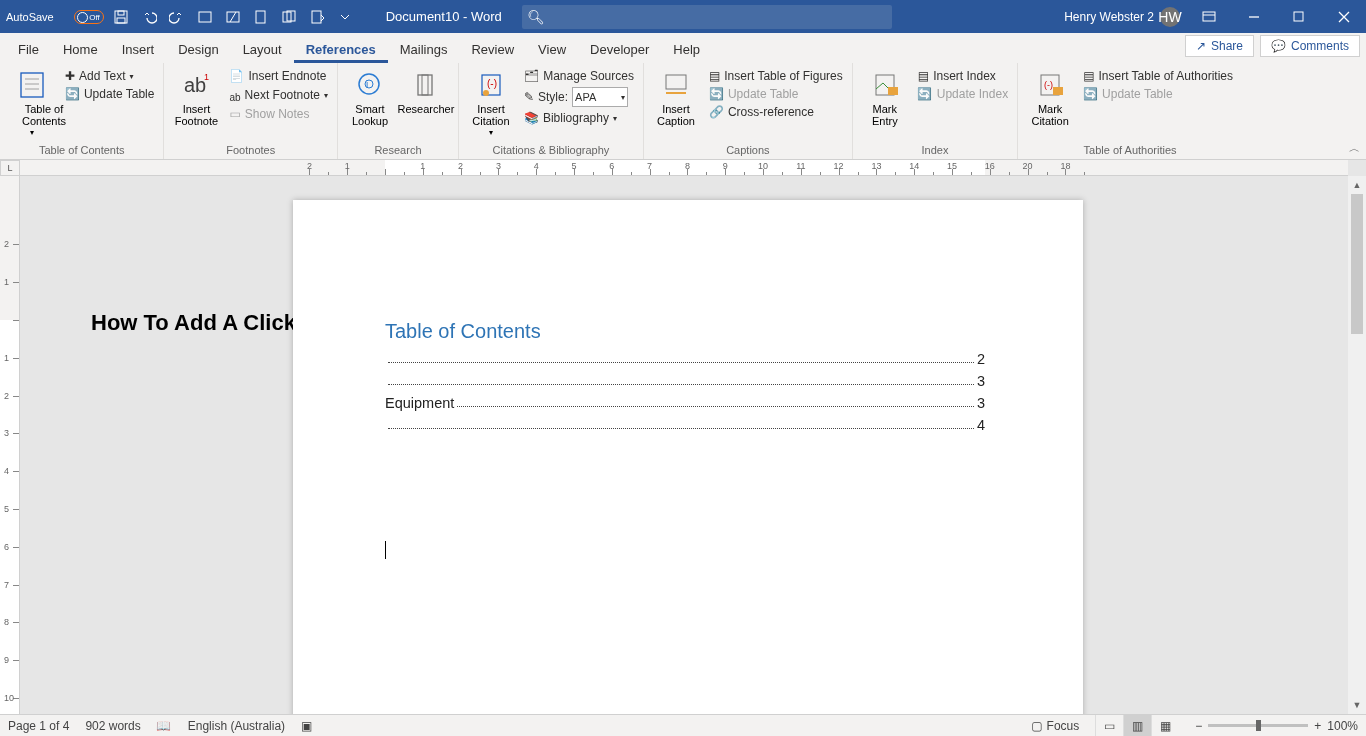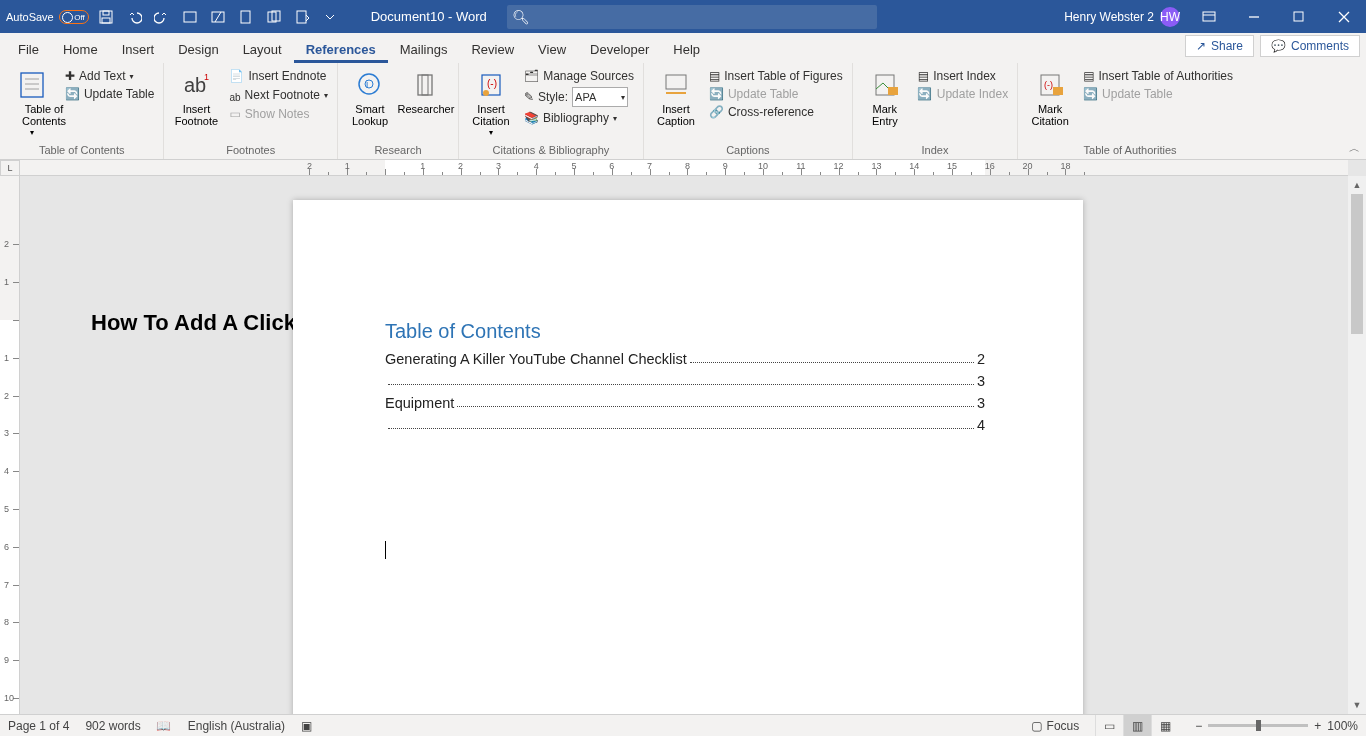--- a/index.html
+++ b/index.html
@@ -2,33 +2,33 @@
 <html><head>
 <meta charset="utf-8">
 <style>
 * { margin:0; padding:0; box-sizing:border-box; font-family:"Segoe UI",Arial,sans-serif; }
 body { width:1366px; height:736px; background:#e6e6e6; overflow:hidden; position:relative; }
 
 
 .titlebar { height:33px; background:#2b579a; color:#fff; display:flex; align-items:center; font-size:12px; }
 .titlebar .qat { display:flex; align-items:center; gap:6px; padding-left:6px; }
 .titlebar .qat .btn { display:inline-flex; align-items:center; justify-content:center; width:22px; height:22px; }
-.titlebar .qat .autosave-pill { display:inline-flex; align-items:center; gap:5px; }
+.titlebar .qat .autosave-pill { display:inline-flex; align-items:center; gap:20px; }
 .titlebar .qat .autosave-pill .label { font-size:11px; }
 .titlebar .qat .autosave-pill .toggle { width:30px; height:14px; border:1px solid #f97316; border-radius:7px; position:relative; }
 .titlebar .qat .autosave-pill .toggle::after { content:""; position:absolute; left:2px; top:1px; width:9px; height:9px; border:1px solid #fff; border-radius:50%; background:transparent; }
 .titlebar .qat .autosave-pill .toggle .txt { position:absolute; right:3px; top:0; font-size:8px; line-height:13px; }
 .titlebar .doc-title { flex:0 0 auto; margin-left:30px; font-size:13px; }
 .titlebar .search { flex:0 0 auto; margin-left:20px; height:24px; width:370px; background:#466ca4; display:flex; align-items:center; border-radius:2px; }
 .titlebar .search .mag { width:28px; text-align:center; font-size:14px; }
 .titlebar .search input { background:transparent; border:none; color:#fff; font-size:13px; outline:none; width:320px; }
 .titlebar .search input::placeholder { color:#e0e6ef; }
 .titlebar .spacer { flex:1; }
 .titlebar .user { display:flex; align-items:center; gap:6px; margin-right:6px; }
-.titlebar .user .avatar { width:20px; height:20px; border-radius:50%; background:#8b5cf6; display:flex; align-items:center; justify-content:center; font-size:12px; }
+.titlebar .user .avatar { width:20px; height:20px; border-radius:50%; background:#737373; display:flex; align-items:center; justify-content:center; font-size:14px; }
 .titlebar .wincontrols { display:flex; }
 .titlebar .wincontrols .wc { width:45px; height:33px; display:flex; align-items:center; justify-content:center; font-size:14px; }
 
 
 .tabsrow { height:30px; background:#f3f2f1; display:flex; align-items:flex-end; padding:0 6px; font-size:13px; position:relative; }
 .tabsrow .tab { padding:6px 12px 6px; color:#323130; cursor:pointer; }
 .tabsrow .tab.active { color:#2b579a; border-bottom:3px solid #2b579a; font-weight:600; padding-bottom:3px; }
 .tabsrow .rightbtns { position:absolute; right:6px; top:2px; display:flex; gap:6px; }
 .tabsrow .rightbtns .rbtn { border:1px solid #d0d0d0; background:#fff; color:#2b579a; padding:3px 10px; font-size:12px; display:flex; align-items:center; gap:5px; }
 
@@ -528,21 +528,20 @@
   <svg class="arrow-svg" style="left:540px; top:119px;" width="150" height="50">
     <line x1="145" y1="5" x2="15" y2="42" stroke="#ff0000" stroke-width="3"></line>
     <polygon points="5,45 22,33 25,45" fill="#ff0000"></polygon>
   </svg>
 
   <div class="page">
     <div class="content">
       <div class="toc-heading">Table of Contents</div>
       <div id="toc-entries">
           <div class="toc-line">
-            <span class="txt">Generating A Killer YouTube Channel Checklist</span>
             <span class="dots"></span>
             <span class="pg">2</span>
           </div>
           <div class="toc-line">
             <span class="dots"></span>
             <span class="pg">3</span>
           </div>
           <div class="toc-line">
             <span class="txt">Equipment</span>
             <span class="dots"></span>

